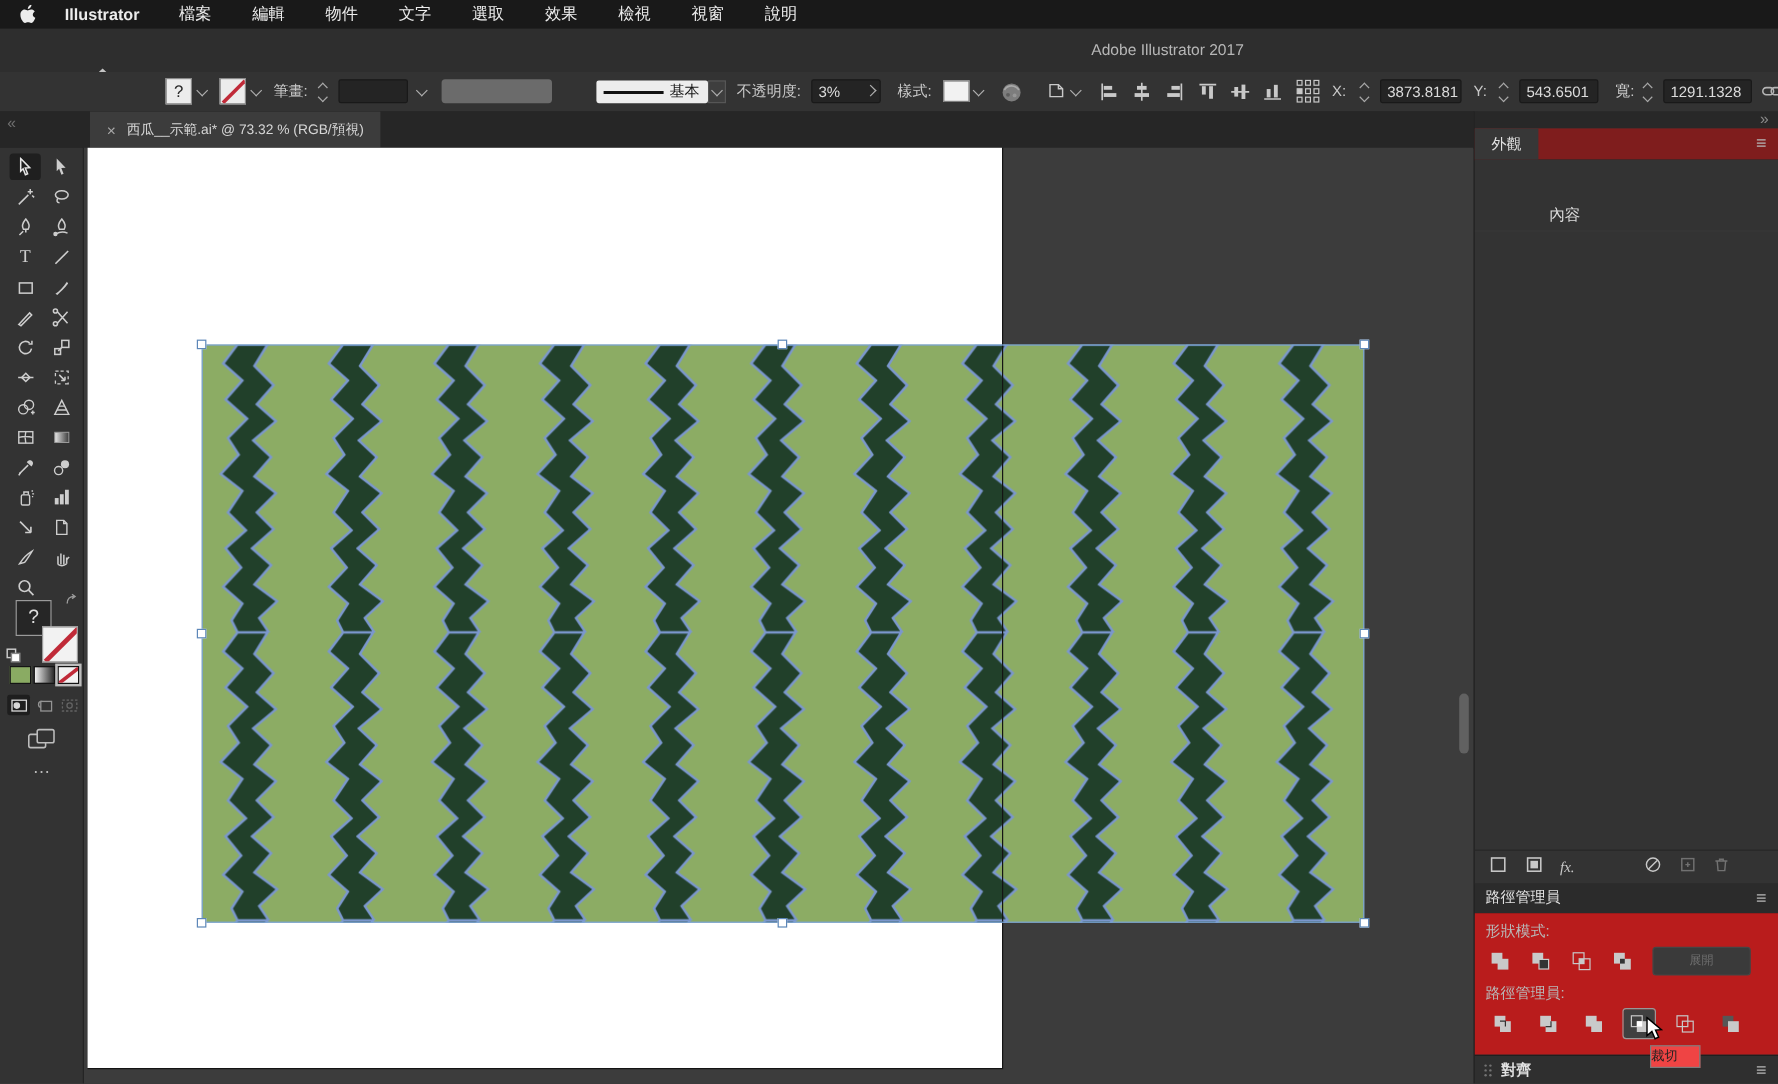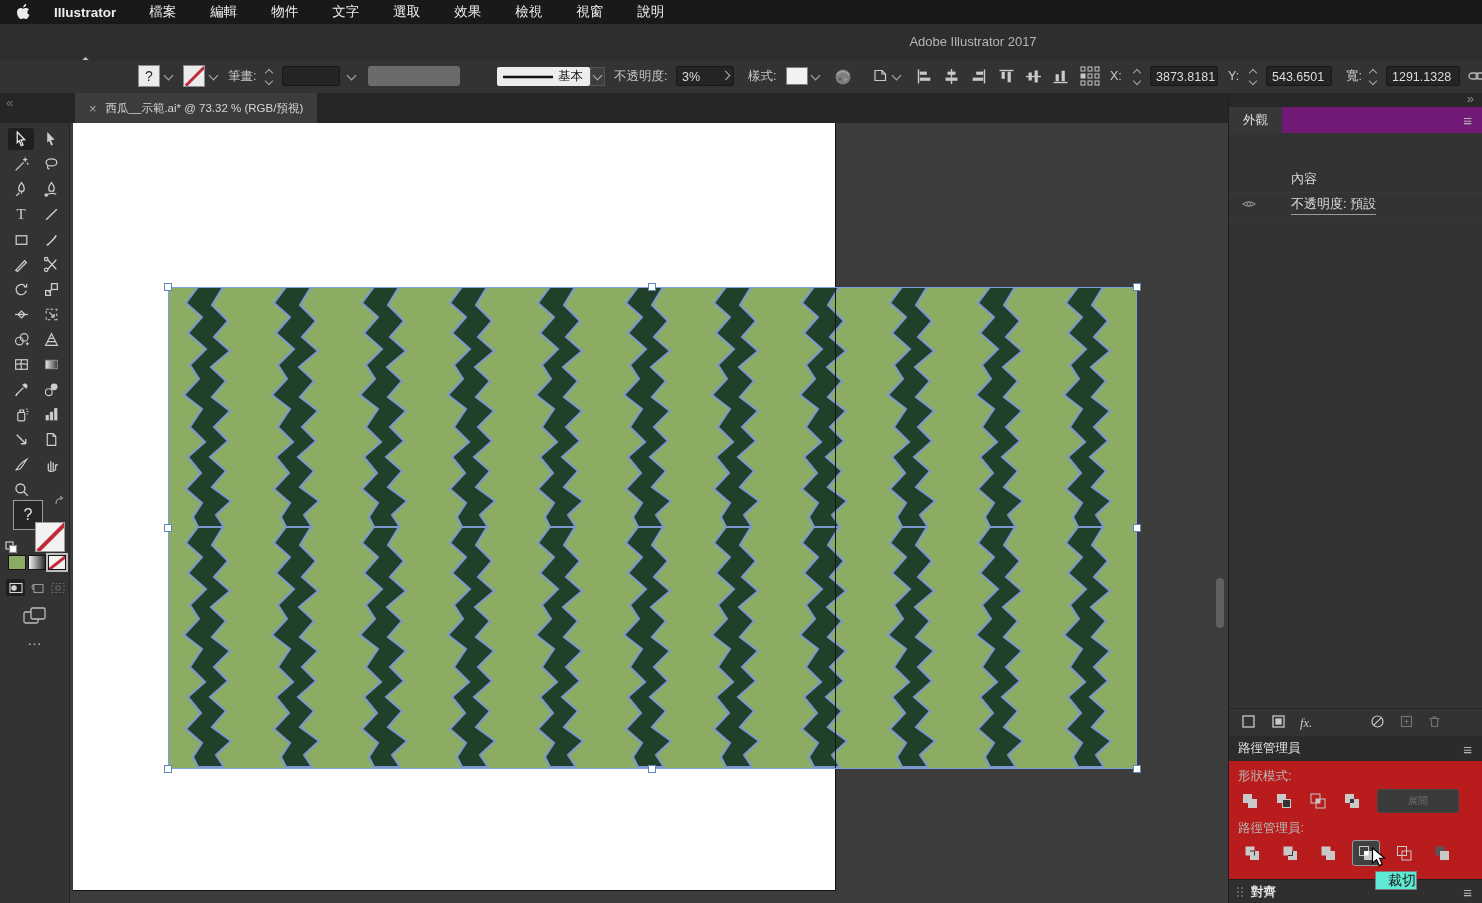--- a/index.html
+++ b/index.html
@@ -57,32 +57,32 @@
   #ab-right{position:absolute;left:765px;top:0;width:1px;height:767px;background:#141414;z-index:5}
   #ab-bottom{position:absolute;left:3px;top:767px;width:763px;height:1px;background:#141414;z-index:5}
   #pattern{position:absolute;left:98px;top:164px;width:969px;height:482px;z-index:1}
   #selbox{position:absolute;left:98px;top:164px;width:969px;height:482px;border:1px solid #7aa3da;box-sizing:border-box;z-index:6;pointer-events:none}
   .handle{position:absolute;width:8px;height:8px;background:#fff;border:1px solid #5d87b8;box-sizing:border-box;z-index:7}
   #vscroll{position:absolute;left:1146px;top:455px;width:8px;height:50px;background:#616161;border-radius:4px;z-index:8}
   
   #rpanel{position:absolute;left:1228px;top:93px;width:254px;height:810px;background:#333;border-left:1px solid #1e1e1e;box-sizing:border-box}
   #rp-strip{position:absolute;left:0;top:0;width:100%;height:14px;background:#282828}
   #rp-strip .dbl{position:absolute;right:8px;top:-2px;color:#8a8a8a;font-size:13px}
-  .ptabrow{position:absolute;left:0;width:100%;background:#701a75;border-bottom:1px solid #1c1c1c}
+  .ptabrow{position:absolute;left:0;width:100%;background:#7f1d1d;border-bottom:1px solid #1c1c1c}
   .ptab{position:absolute;left:0;top:0;height:100%;background:#373737;display:flex;align-items:center;padding:0 14px;
         font-size:12.5px;color:#e2e2e2}
   .pmenu{position:absolute;right:10px;top:50%;transform:translateY(-50%);color:#b5b5b5;font-size:15px}
   .approw{position:absolute;left:0;width:100%;height:26px;border-bottom:1px solid #383838;display:flex;align-items:center;font-size:13px;color:#dcdcdc}
   .plabel{position:absolute;color:#b8b8b8;font-size:12.5px}
   .sbtn{position:absolute;width:26px;height:24px;display:flex;align-items:center;justify-content:center;border-radius:2px}
   .sbtn.hover{background:#404040;outline:1px solid #989898}
   #expandbtn{position:absolute;left:148px;top:150px;width:80px;height:22px;background:#3a3a3a;border:1px solid #454545;
              border-radius:3px;color:#6f6f6f;font-size:10px;text-align:center;line-height:22px}
-  #tooltip{position:absolute;left:146px;top:778px;width:40px;height:17px;background:#5eead4;border:1px solid #7c7c7c;
-           color:#222;font-size:14px;text-align:right;line-height:17px;z-index:10}
+  #tooltip{position:absolute;left:146px;top:778px;width:40px;height:17px;background:#ef4444;border:1px solid #7c7c7c;
+           color:#222;font-size:11px;text-align:left;line-height:17px;z-index:10}
   #cursor{position:absolute;left:142px;top:754px;z-index:11}
   #grip{position:absolute;left:8px;top:7px;width:7px;height:10px;opacity:.55}
   #grip i{position:absolute;width:2px;height:2px;background:#aaa;border-radius:50%}
 </style>
 </head>
 <body>
 
 <div id="menubar">
   <span class="apple">
     <svg width="14" height="16" viewBox="0 0 14 16">
@@ -539,29 +539,20 @@
     <span class="dbl">»</span>
   </div>
 
   <div class="ptabrow" style="top:14px;height:26px">
     <span class="ptab">外觀</span>
     <span class="pmenu">≡</span>
   </div>
   <div class="abs" style="left:0;top:40px;width:100%;height:575px;background:#333">
     <div class="approw" style="top:33px">
       <span style="position:absolute;left:62px">內容</span>
-    </div>
-    <div class="approw" style="top:59px">
-      <span style="position:absolute;left:12px">
-        <svg width="16" height="14" viewBox="0 0 16 14" fill="none" stroke="#8a8a8a" stroke-width="1.1">
-            <path d="M2 7 Q8 2.5 14 7 Q8 11.5 2 7 Z"></path>
-            <circle cx="8" cy="7" r="1.8"></circle>
-          </svg>
-      </span>
-      <span style="position:absolute;left:62px;border-bottom:1px solid #9a9a9a;padding-bottom:1px">不透明度: 預設</span>
     </div>
   </div>
   <div class="abs" style="left:0;top:615px;width:100%;height:28px;background:#333;border-top:1px solid #272727;display:flex;align-items:center">
     <span style="margin-left:12px">
       <svg width="15" height="15" viewBox="0 0 15 15" fill="none" stroke="#c8c8c8" stroke-width="1.3">
           <rect x="2" y="2" width="11" height="11"></rect>
         </svg></span>
     <span style="margin-left:15px">
       <svg width="15" height="15" viewBox="0 0 15 15" fill="none" stroke="#c8c8c8" stroke-width="1.3">
           <rect x="2" y="2" width="11" height="11"></rect>

